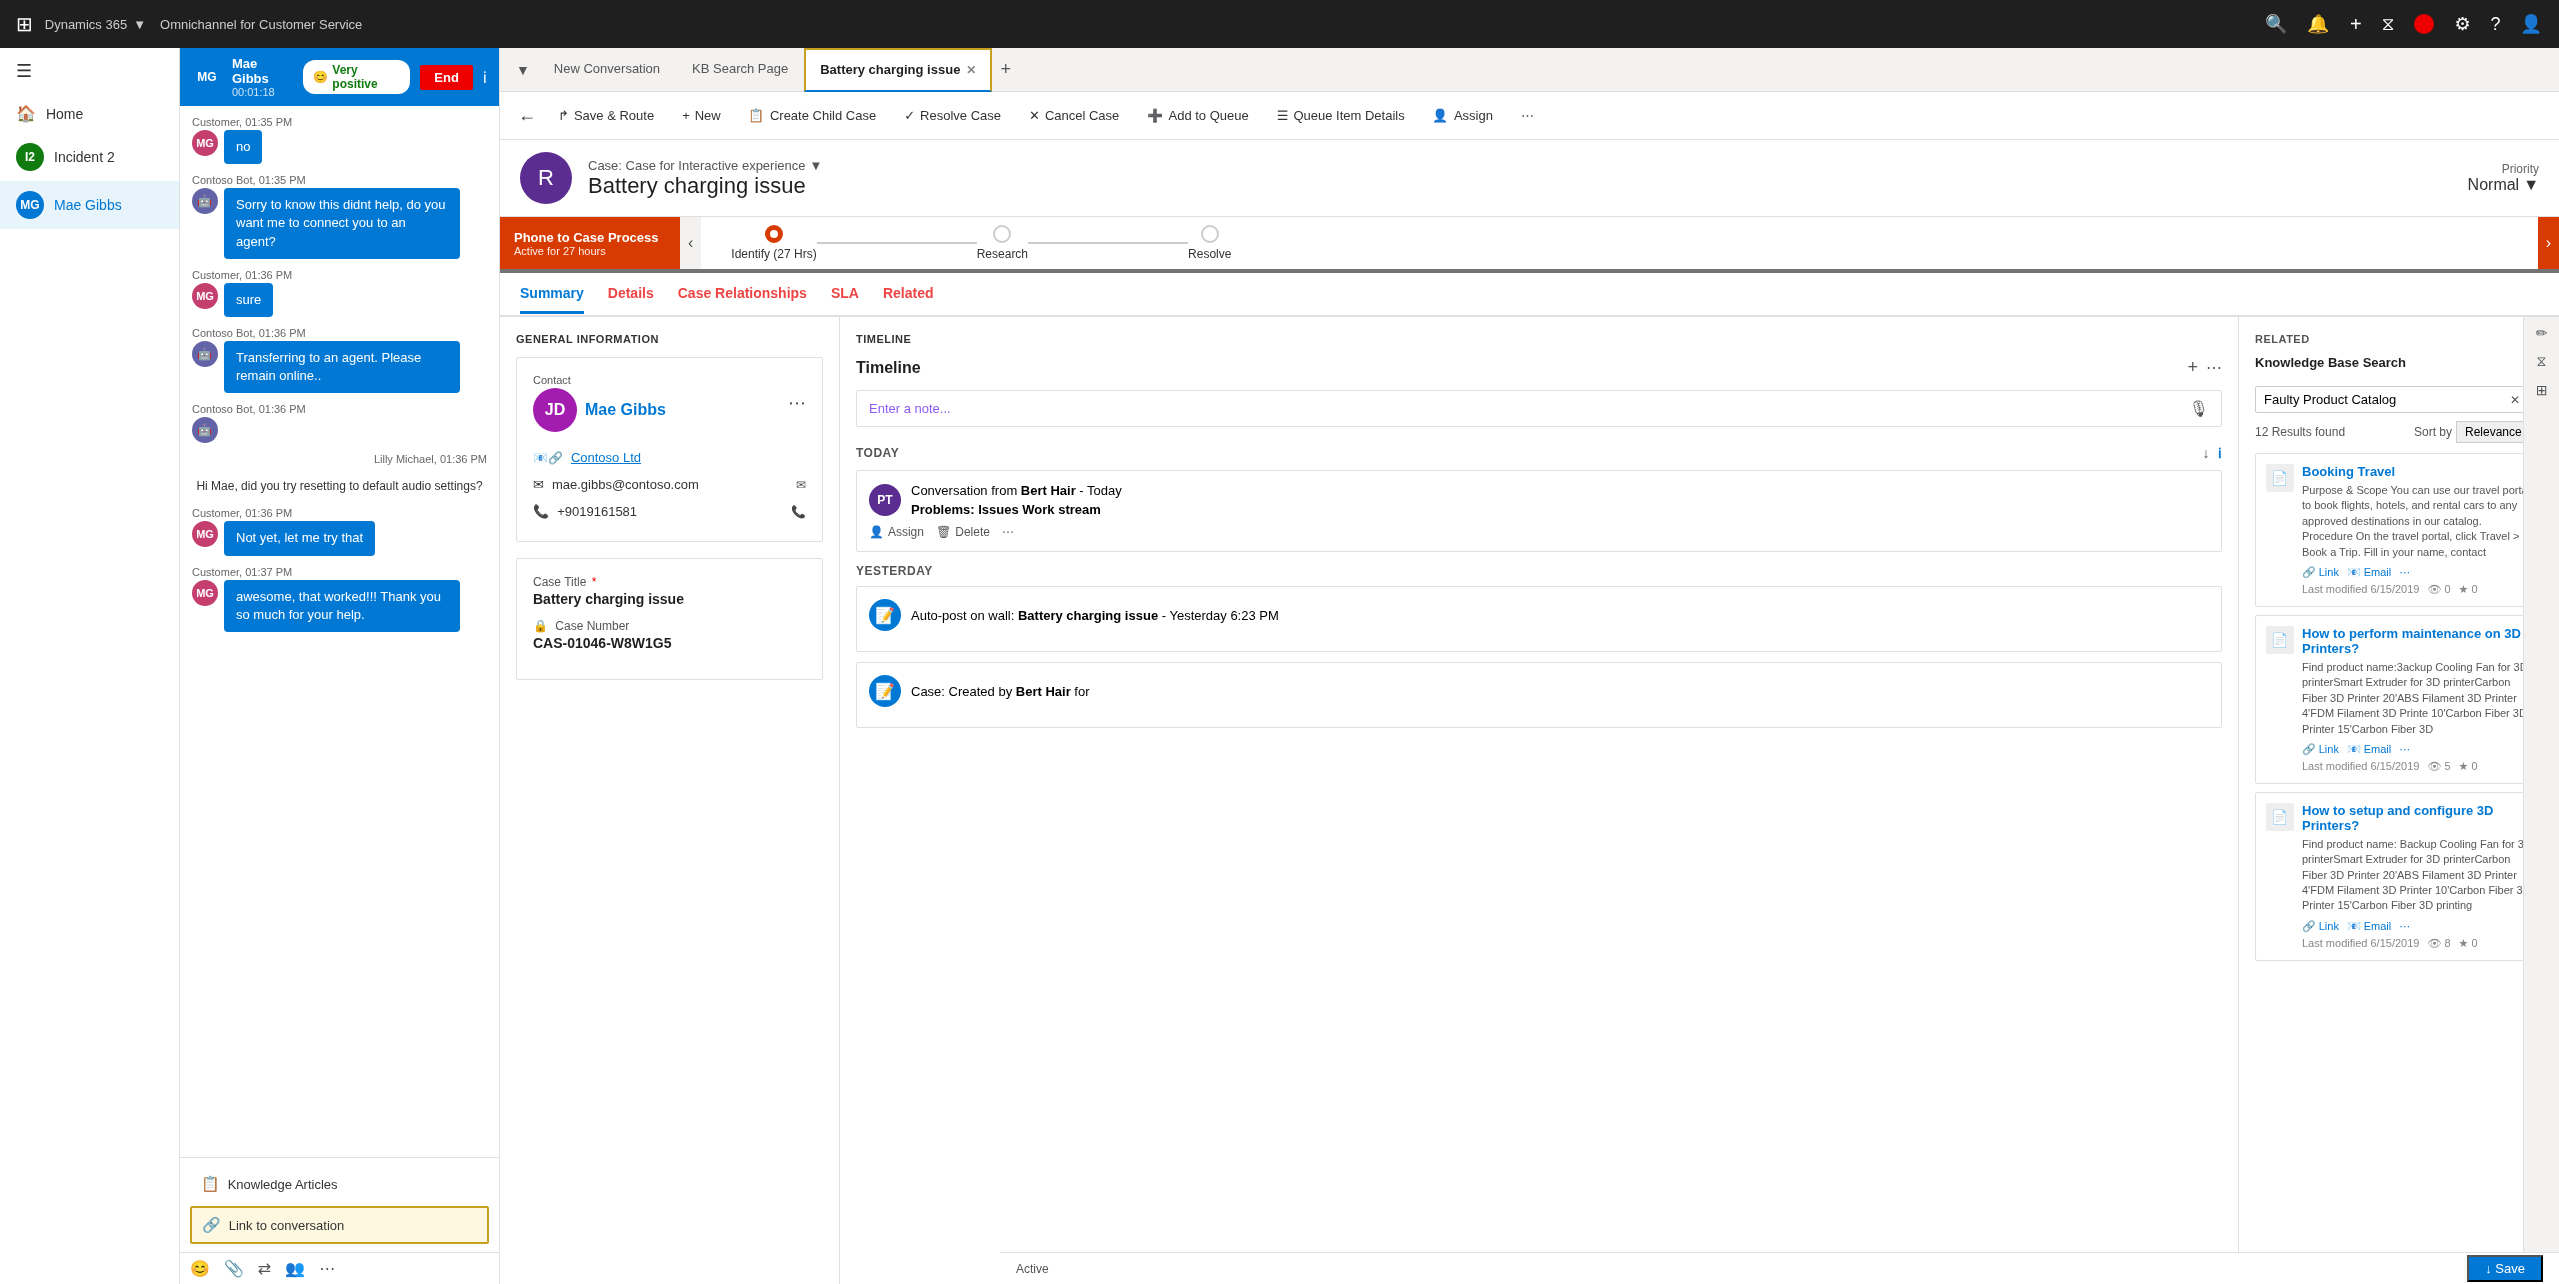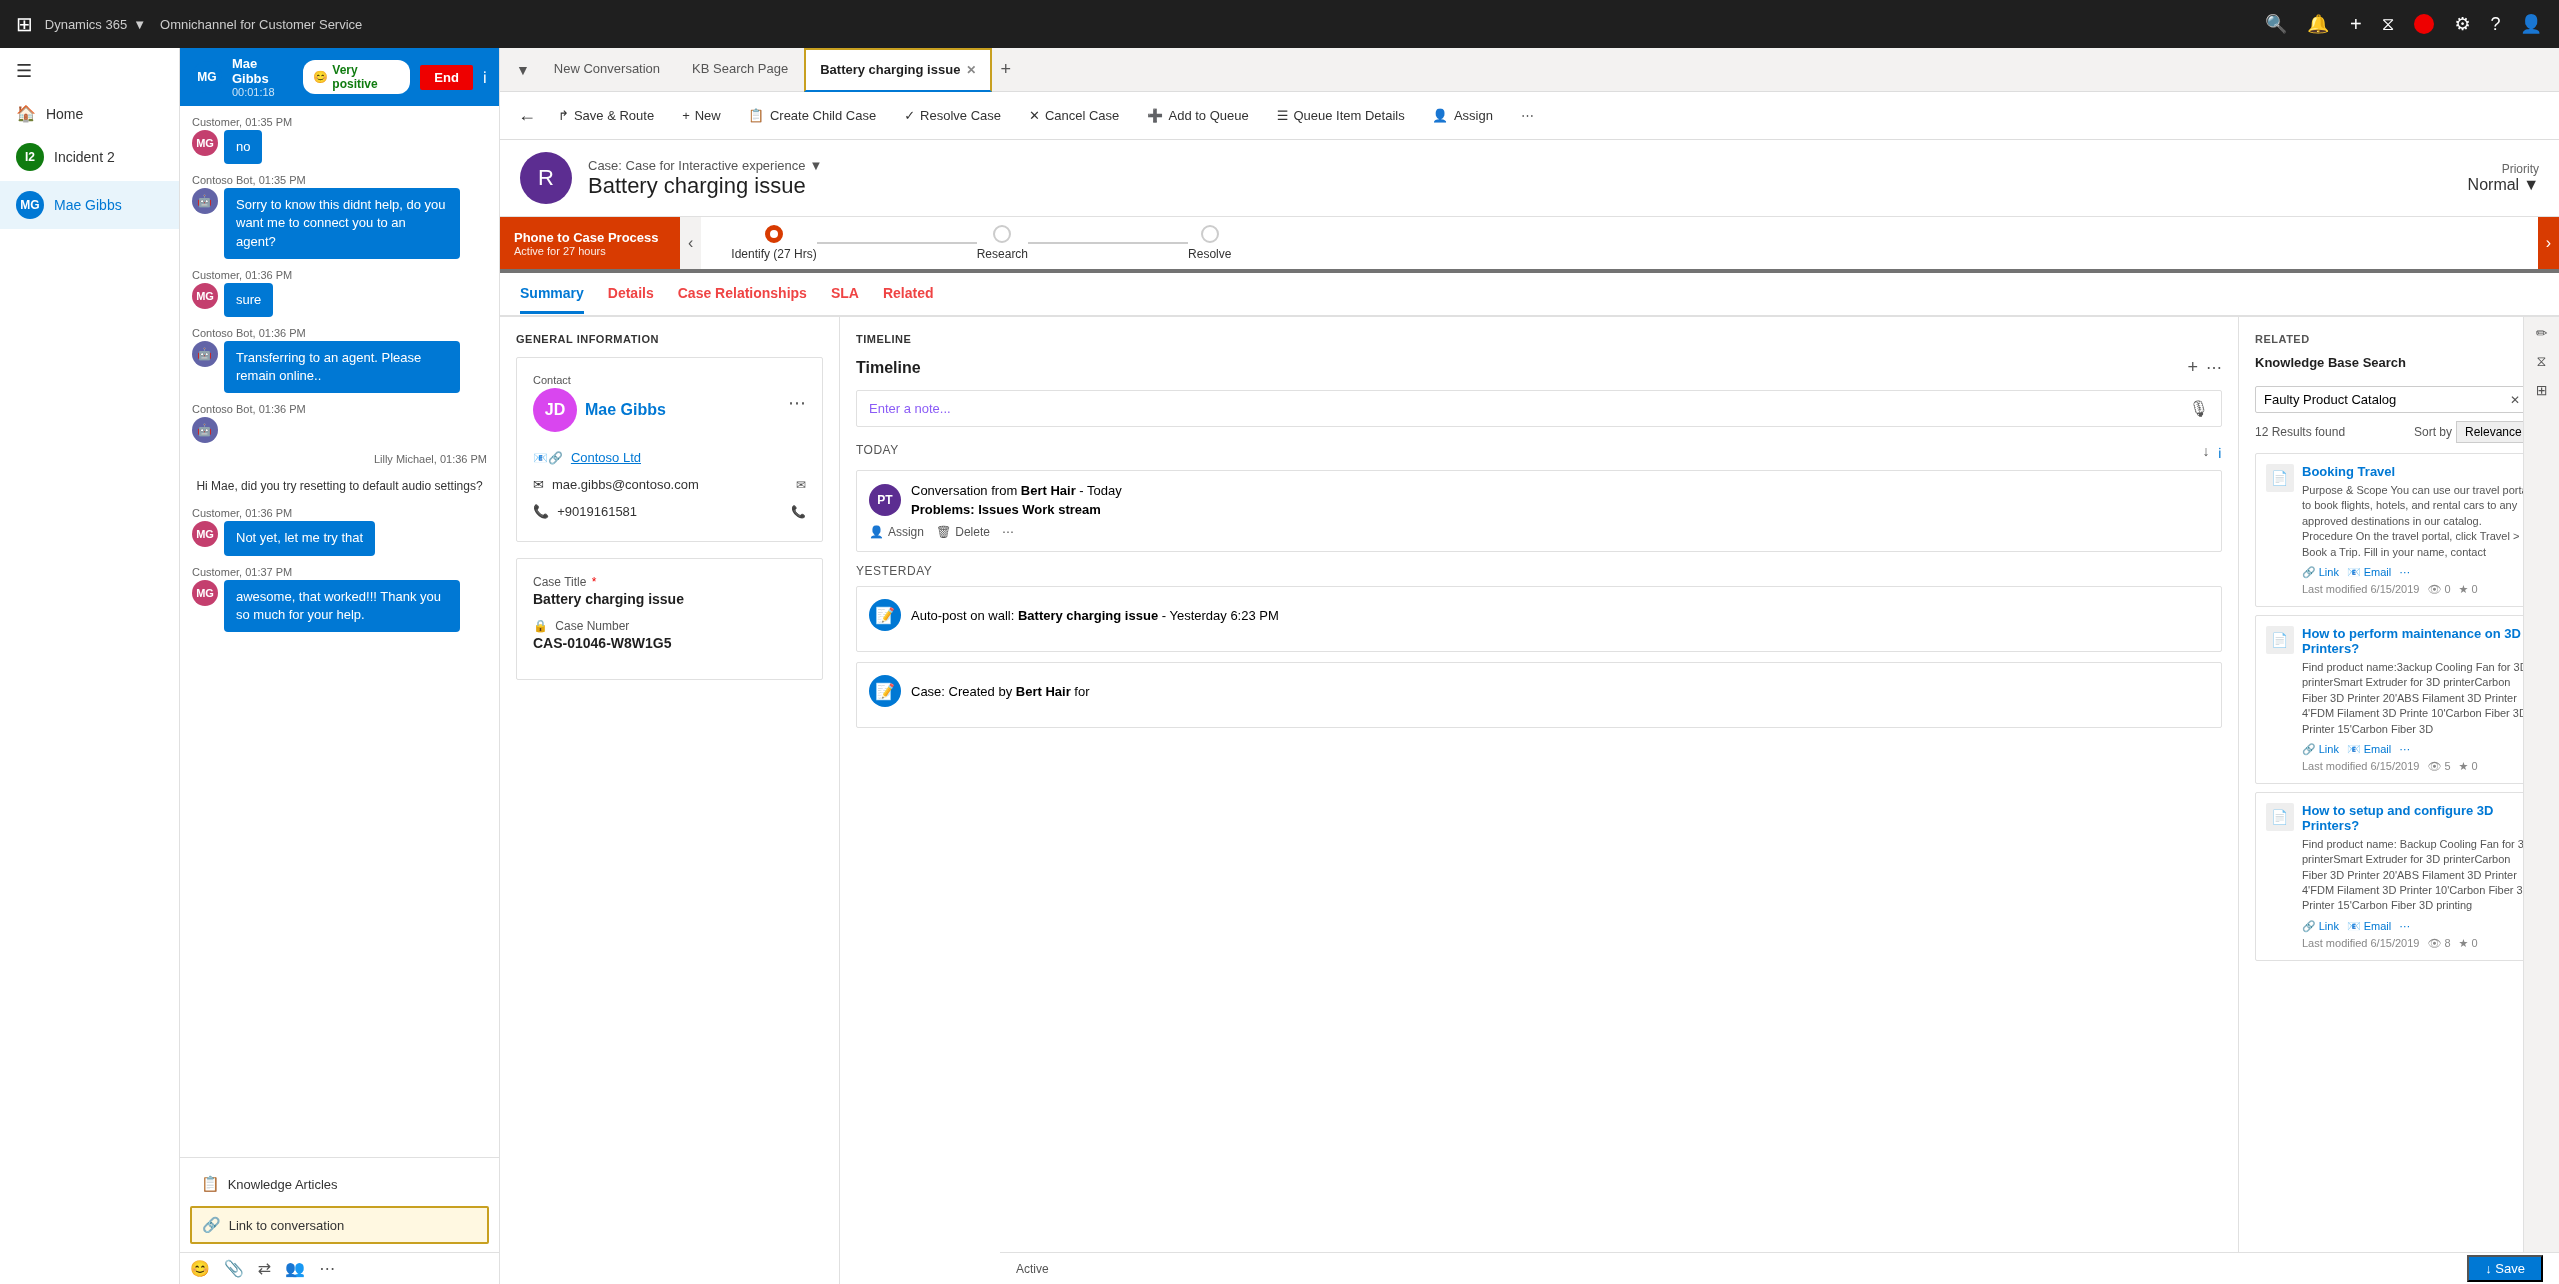--- a/index.html
+++ b/index.html
@@ -161,21 +161,21 @@
     }
 
     
     .panel-left {
       width: 340px; flex-shrink: 0; background: #fff; border-right: 1px solid #e0e0e0;
       overflow-y: auto; padding: 16px;
     }
     .panel-section-title { font-size: 11px; font-weight: 700; color: #333; letter-spacing: 0.5px; margin-bottom: 12px; text-transform: uppercase; }
     .contact-card { border: 1px solid #e0e0e0; border-radius: 2px; padding: 16px; margin-bottom: 16px; }
     .contact-header { display: flex; align-items: center; gap: 12px; margin-bottom: 12px; }
-    .contact-avatar { width: 44px; height: 44px; border-radius: 50%; background: #d946ef; color: #fff; display: flex; align-items: center; justify-content: center; font-size: 16px; font-weight: 700; }
+    .contact-avatar { width: 44px; height: 44px; border-radius: 50%; background: #a21caf; color: #fff; display: flex; align-items: center; justify-content: center; font-size: 16px; font-weight: 700; }
     .contact-name { font-size: 16px; font-weight: 600; color: #0078d4; }
     .contact-more { margin-left: auto; font-size: 18px; color: #555; cursor: pointer; }
     .contact-detail { display: flex; align-items: center; gap: 8px; padding: 6px 0; font-size: 13px; color: #333; }
     .contact-detail .lbl { color: #0078d4; text-decoration: underline; cursor: pointer; }
 
     .case-info-card { border: 1px solid #e0e0e0; border-radius: 2px; padding: 16px; }
     .field-label { font-size: 12px; color: #555; margin-bottom: 2px; }
     .field-value { font-size: 14px; color: #1f1f1f; font-weight: 600; margin-bottom: 12px; }
     .field-required { color: #e00; margin-left: 2px; }
     .lock-icon { font-size: 12px; color: #555; margin-right: 4px; }
@@ -184,21 +184,21 @@
     .panel-mid {
       flex: 1; background: #fff; border-right: 1px solid #e0e0e0; overflow-y: auto; padding: 16px;
       min-width: 340px;
     }
     .timeline-header { display: flex; align-items: center; margin-bottom: 12px; }
     .timeline-title { font-size: 16px; font-weight: 600; color: #1f1f1f; flex: 1; }
     .timeline-add { font-size: 18px; color: #555; cursor: pointer; }
     .timeline-more { font-size: 16px; color: #555; cursor: pointer; margin-left: 8px; }
     .timeline-note { display: flex; align-items: center; border: 1px solid #e0e0e0; border-radius: 2px; padding: 8px 12px; margin-bottom: 16px; color: #999; font-size: 13px; }
     .timeline-mic { margin-left: auto; color: #555; font-size: 16px; }
-    .timeline-section-label { font-size: 12px; font-weight: 400; color: #555; letter-spacing: 0.5px; margin: 12px 0 8px; text-transform: uppercase; display: flex; align-items: flex-start; gap: 8px; }
+    .timeline-section-label { font-size: 12px; font-weight: 700; color: #555; letter-spacing: 0.5px; margin: 12px 0 8px; text-transform: uppercase; display: flex; align-items: center; gap: 8px; }
     .timeline-entry { border: 1px solid #e0e0e0; border-radius: 2px; padding: 12px; margin-bottom: 10px; }
     .timeline-entry-header { display: flex; align-items: center; gap: 10px; margin-bottom: 8px; }
     .timeline-entry-avatar { width: 32px; height: 32px; border-radius: 50%; display: flex; align-items: center; justify-content: center; font-size: 12px; font-weight: 700; color: #fff; flex-shrink: 0; }
     .timeline-entry-title { font-size: 13px; font-weight: 400; flex: 1; }
     .timeline-entry-bold { font-weight: 700; }
     .timeline-entry-actions { display: flex; gap: 12px; margin-top: 8px; }
     .timeline-action-btn { display: flex; align-items: center; gap: 4px; font-size: 12px; color: #555; cursor: pointer; }
 
     
     .panel-right {

